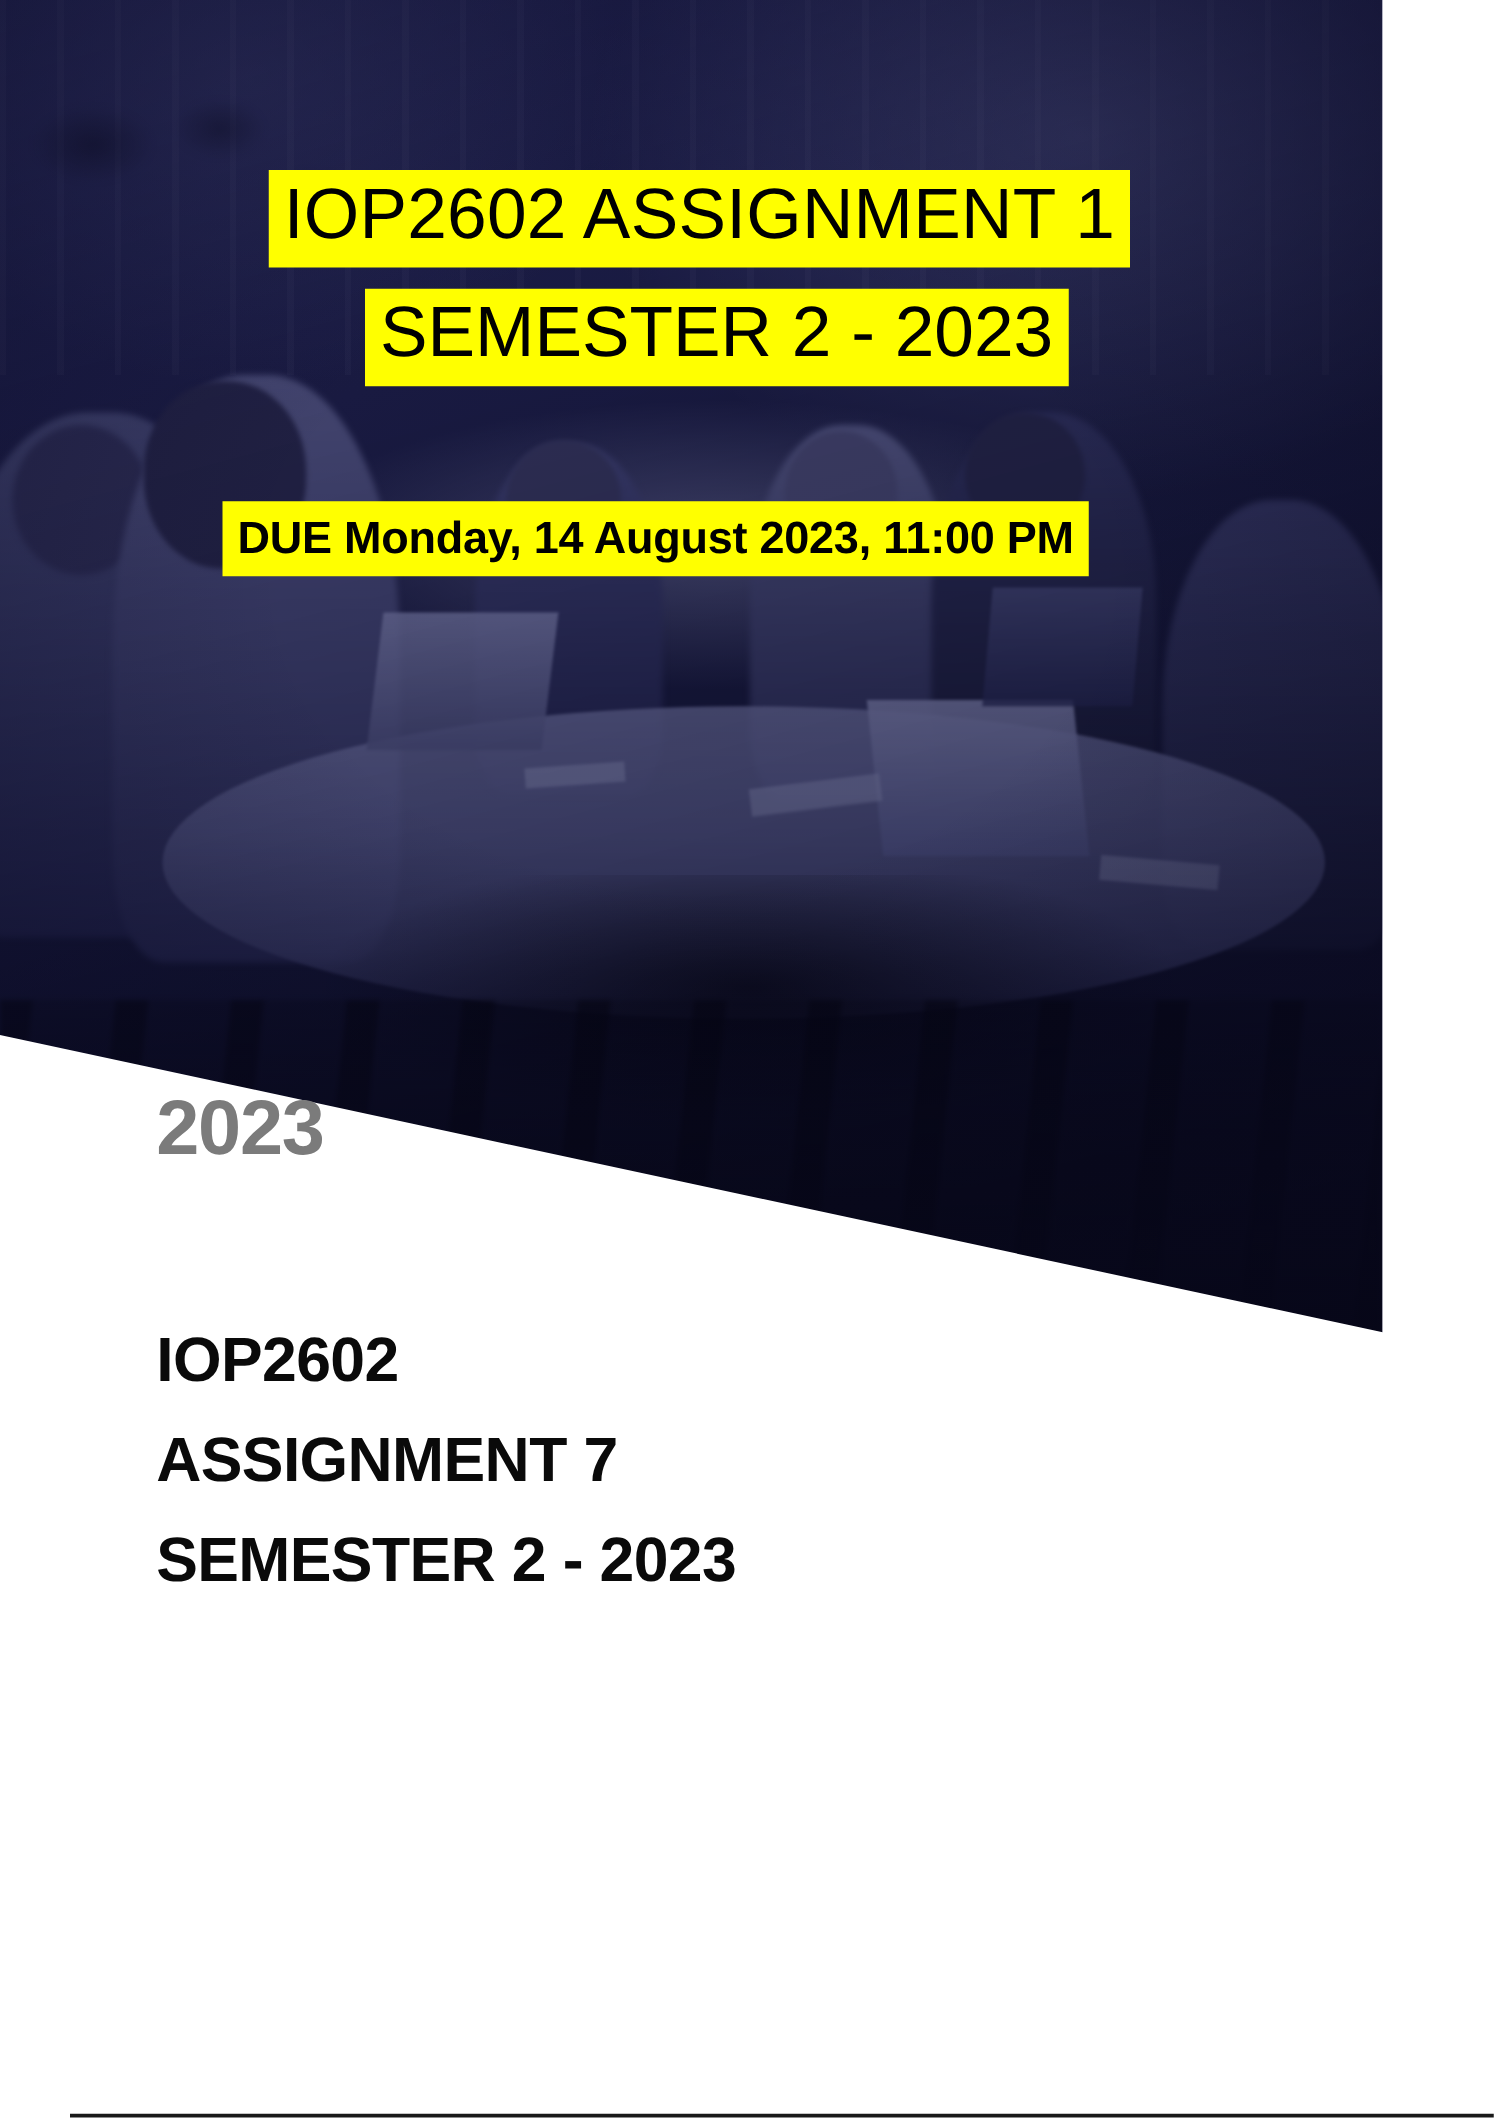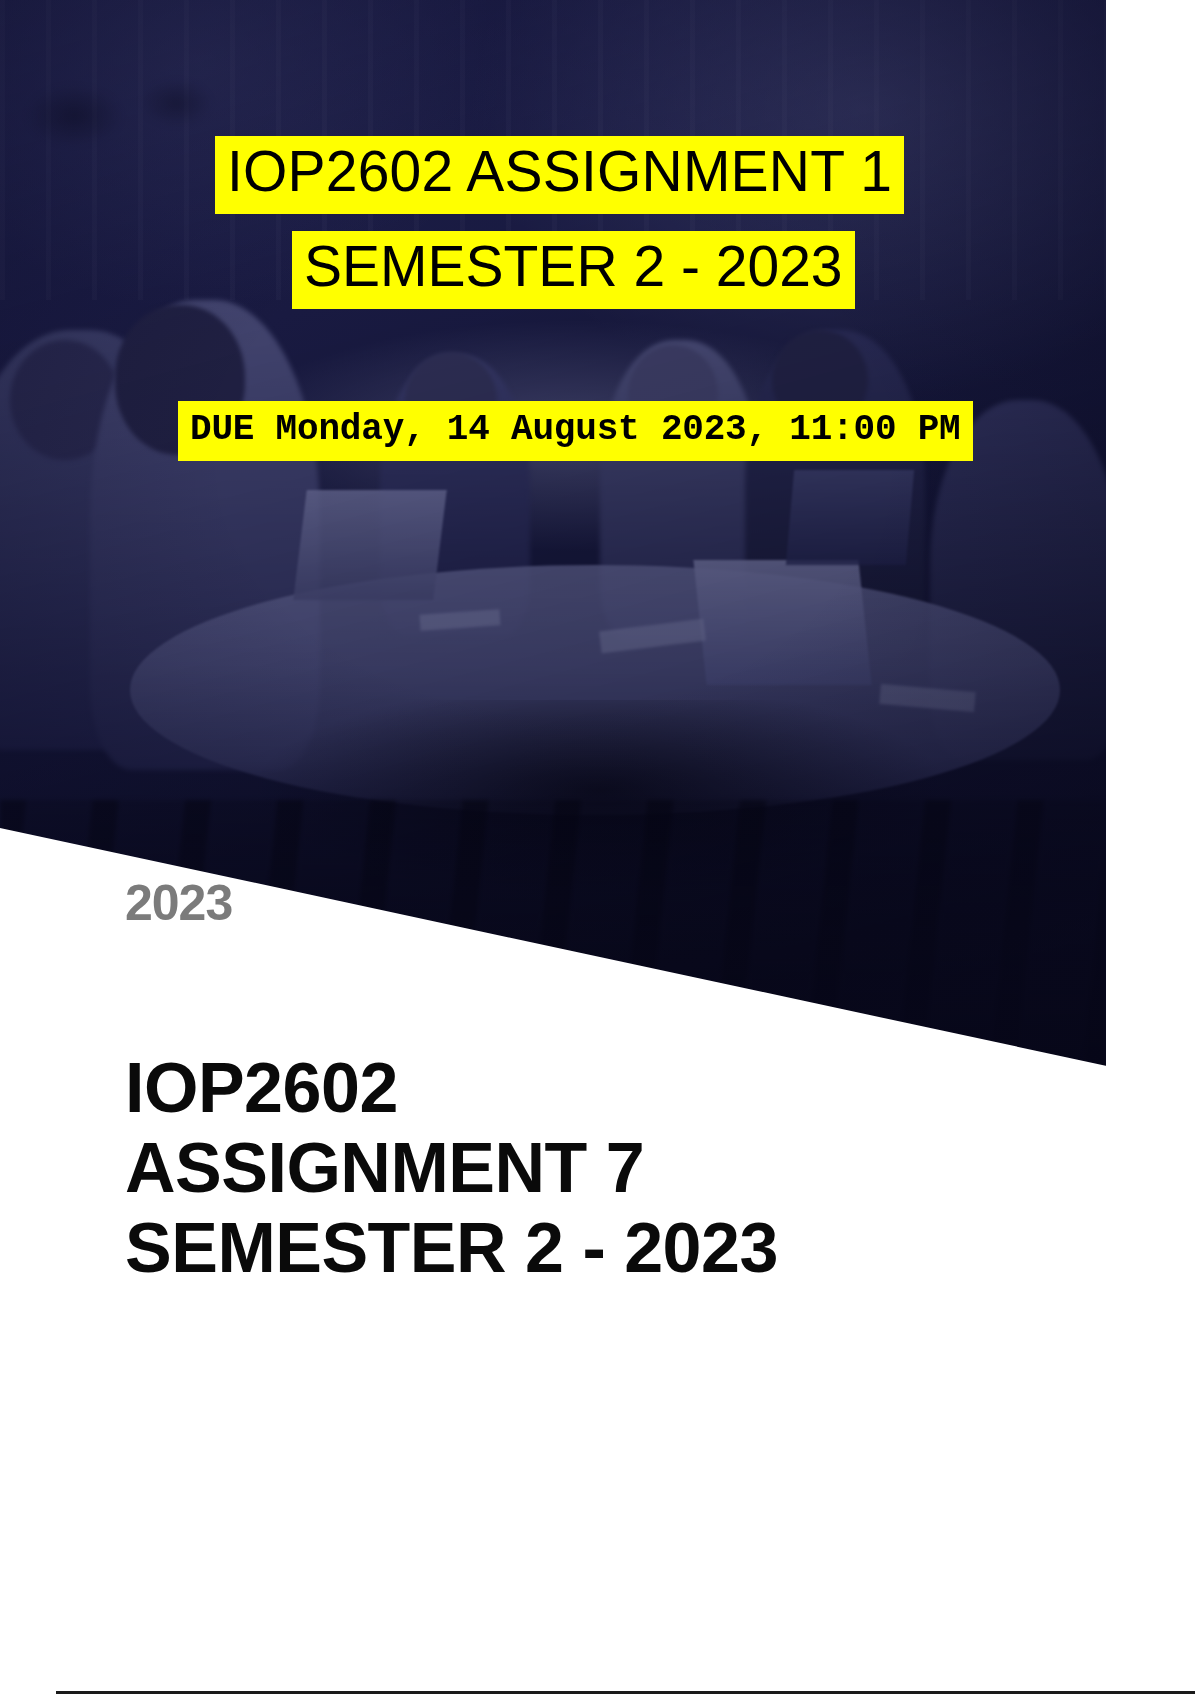--- a/index.html
+++ b/index.html
@@ -139,32 +139,31 @@
     left:292px; top:231px;
     padding:2px 12px 10px 12px;
     font-size:57px; line-height:66px;
   }
   .hl-due {
     left:178px; top:401px;
     padding:8px 12px 10px 12px;
     font-size:36px; line-height:42px;
     font-weight:bold;
     letter-spacing:-.2px;
-    font-family:Liberation Mono, monospace;
   }
 
   
   .year {
     position:absolute; left:125px; top:868px; z-index:9;
-    font-size:50px; font-weight:bold; color:#7b7b7b;
+    font-size:62px; font-weight:bold; color:#7b7b7b;
     letter-spacing:-1px; line-height:70px;
   }
   .doc-heading {
     position:absolute; left:125px; top:1048px; z-index:9;
-    font-size:70px; font-weight:bold; color:#0a0a0a;
+    font-size:50px; font-weight:bold; color:#0a0a0a;
     line-height:80px; letter-spacing:-.5px;
   }
   .doc-heading div { white-space:nowrap; }
 
   .footer-rule {
     position:absolute; left:56px; top:1691px; width:1139px; height:3px;
     background:#1a1a1a; z-index:9;
   }
 </style>
 </head>

